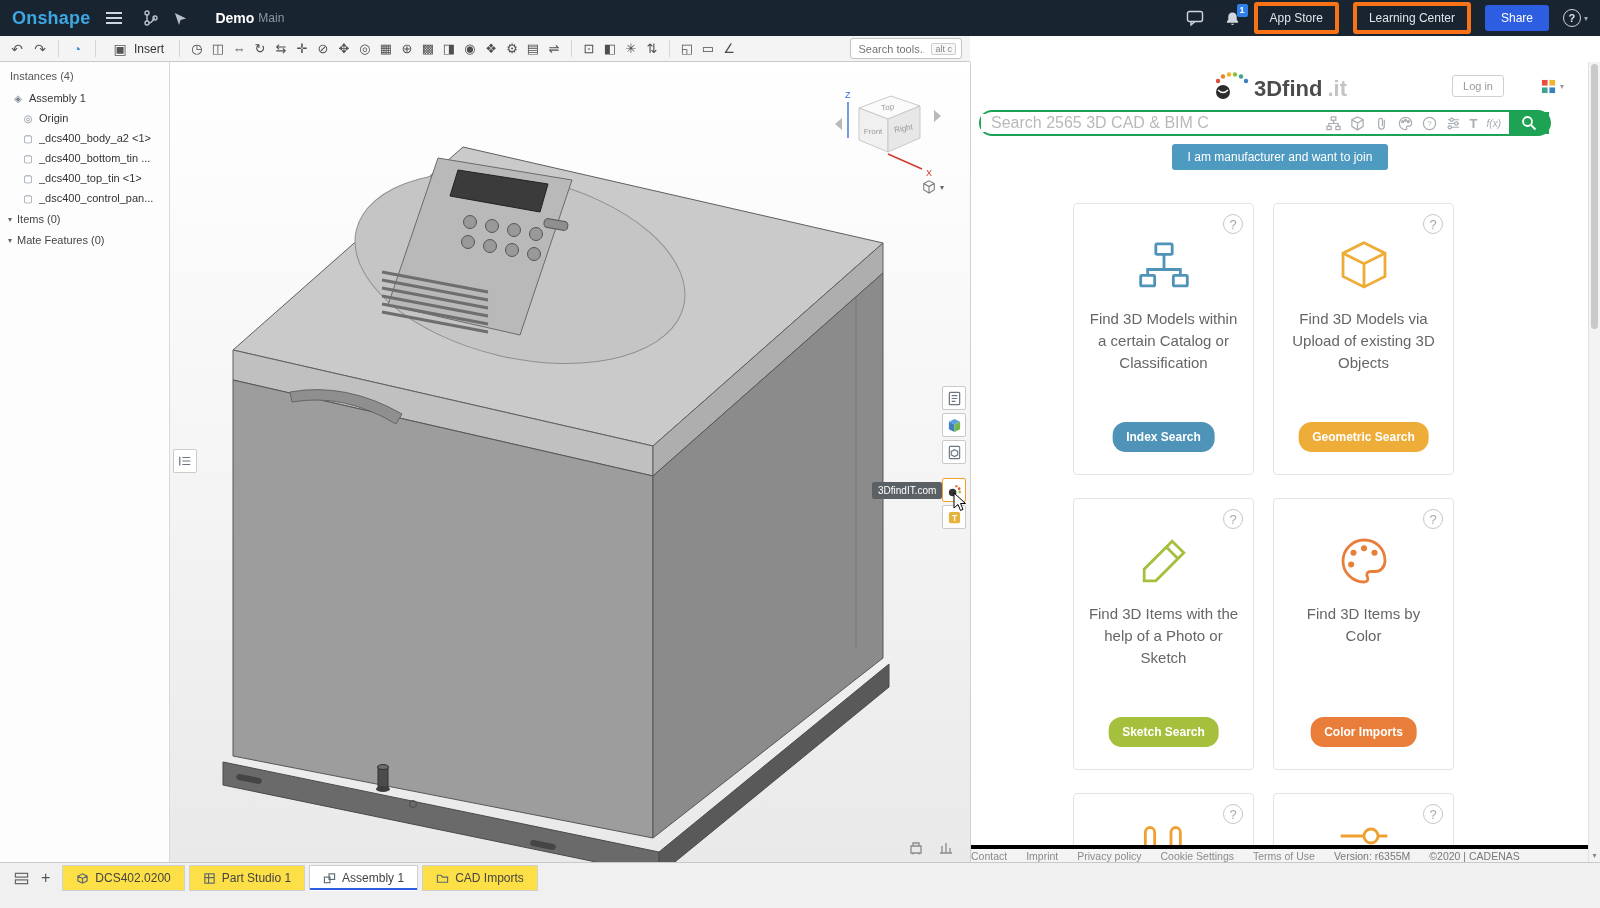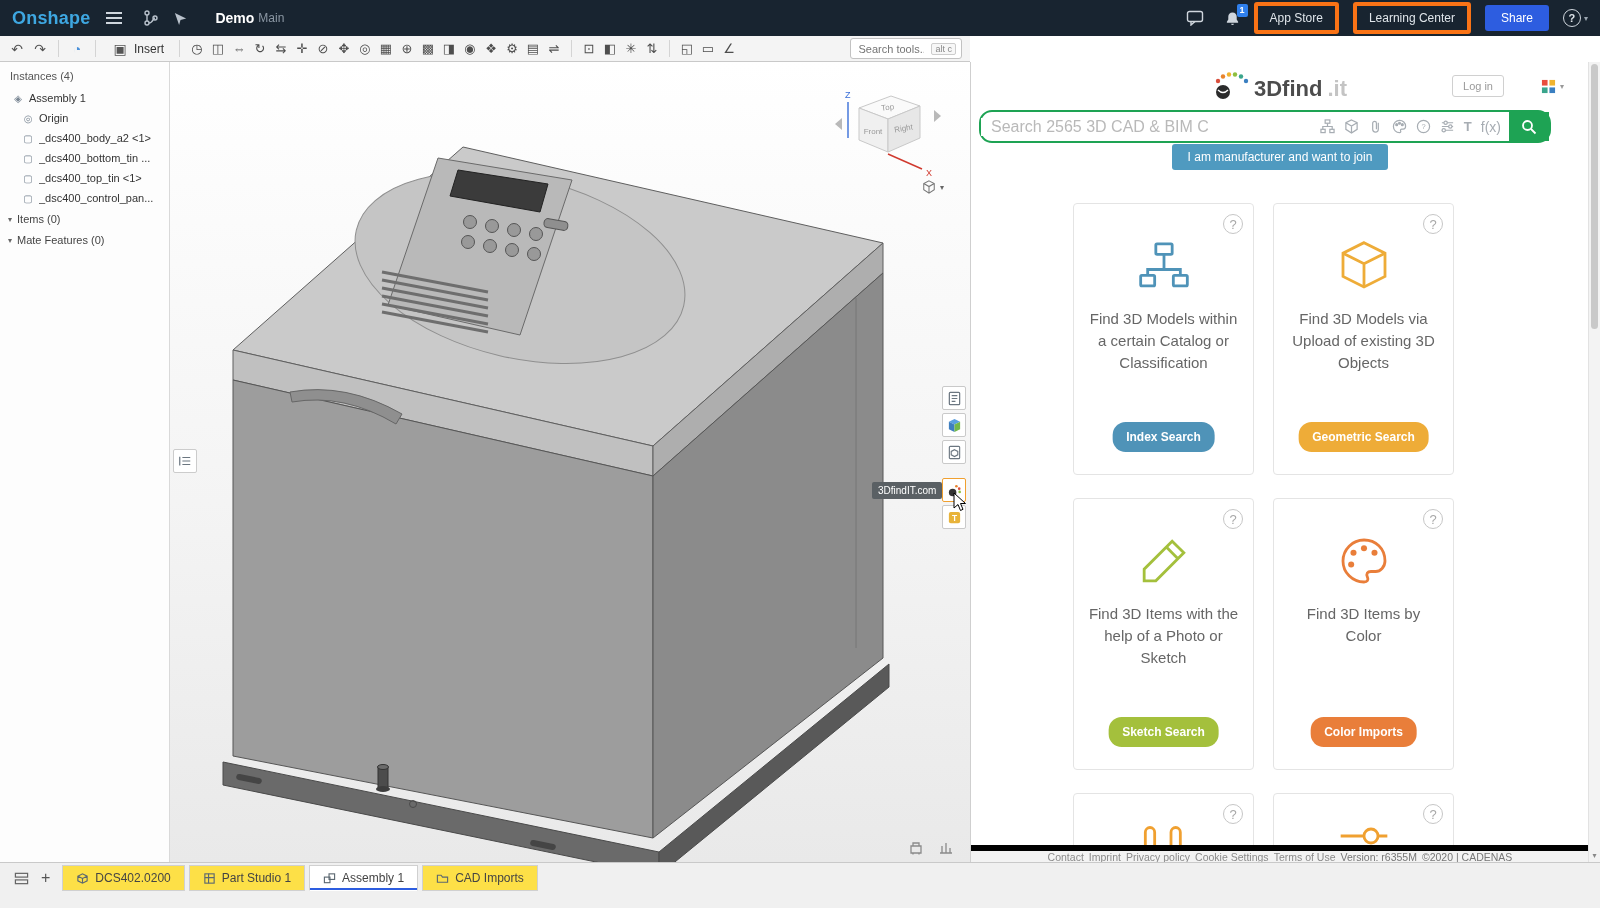--- a/index.html
+++ b/index.html
@@ -70,45 +70,45 @@
   .f-scroll{position:absolute;right:0;top:0;width:12px;height:800px;background:#f3f3f3;border-left:1px solid #e2e2e2;box-sizing:border-box}
   .f-thumb{position:absolute;top:2px;left:2px;width:7px;height:265px;background:#c9c9c9;border-radius:4px;cursor:pointer}
   .f-scroll-arrow{position:absolute;bottom:2px;width:100%;text-align:center;font-size:8px;color:#888;cursor:pointer}
   .f-header{position:absolute;top:10px;left:0;width:618px;display:flex;justify-content:center}
   .f-logo{display:flex;align-items:flex-end;gap:5px;cursor:pointer}
   .f-logo-text{font-size:22px;font-weight:bold;color:#4c4c4c;line-height:1}
   .f-logo-suffix{font-size:22px;font-weight:bold;color:#c4c4c4;line-height:1}
   .f-login{position:absolute;top:13px;right:96px;border:1px solid #d0d0d0;border-radius:3px;color:#9a9a9a;
            font-size:11px;padding:4px 10px;background:#fff;font-family:inherit;cursor:pointer}
   .f-lang{position:absolute;top:17px;right:36px;display:flex;align-items:center;gap:4px;cursor:pointer}
-  .f-search{position:absolute;top:48px;left:8px;width:572px;height:33px;border:2px solid #1ea354;border-radius:13px;
+  .f-search{position:absolute;top:48px;left:8px;width:572px;height:26px;border:2px solid #1ea354;border-radius:13px;
             display:flex;align-items:center;box-sizing:border-box;background:#fff}
   .f-search input{flex:1;border:none;outline:none;font-size:16px;color:#666;padding:0 10px;min-width:0;font-family:inherit}
   .f-search input::placeholder{color:#b9b9b9}
   .f-search-icons{display:flex;align-items:center;gap:9px;padding-right:8px}
   .f-search-icons svg,.f-search-icons span{cursor:pointer}
-  .fx-txt{font-size:14px;color:#a7adb3}
+  .fx-txt{font-size:10px;font-style:italic;color:#a7adb3}
   .t-txt{font-size:13px;font-weight:bold;color:#a7adb3}
   .f-search-btn{width:40px;align-self:stretch;background:#1ea354;display:flex;align-items:center;
                 justify-content:center;border:none;cursor:pointer}
   .f-join{position:absolute;top:82px;left:0;width:618px;display:flex;justify-content:center}
   .f-join button{background:#4f9ac0;color:#fff;border:none;border-radius:3px;font-size:12px;
                  padding:6px 16px;font-family:inherit;cursor:pointer}
   .f-cards{position:absolute;top:141px;left:102px;width:381px;height:642px;overflow:hidden}
   .f-card{position:absolute;width:181px;height:272px;border:1px solid #e4e4e4;border-radius:4px;
           background:#fff;box-sizing:border-box}
   .f-help{position:absolute;top:10px;right:10px;width:20px;height:20px;border:1.5px solid #c6c6c6;border-radius:50%;
           color:#a8a8a8;font-size:13px;display:flex;align-items:center;justify-content:center;box-sizing:border-box;cursor:pointer}
   .f-card-icon{display:block;margin:34px auto 0}
   .f-card-title{margin:14px 14px 0;text-align:center;font-size:15px;color:#666;line-height:1.45}
   .f-card-btn{position:absolute;bottom:22px;left:50%;transform:translateX(-50%);border:none;border-radius:13px;
               color:#fff;font-size:12px;font-weight:bold;padding:8px 14px;white-space:nowrap;font-family:inherit;cursor:pointer}
   .btn-index{background:#4f93b8}.btn-geom{background:#eeac38}.btn-sketch{background:#a4c03c}.btn-color{background:#e97e3a}
-  .f-footer{position:absolute;top:783px;left:0;width:618px;height:17px;background:#f3f3f3;border-top:6px solid #000000;
-            display:flex;align-items:center;justify-content:center;gap:5px;font-size:10.5px;color:#8a8a8a;box-sizing:border-box}
+  .f-footer{position:absolute;top:783px;left:0;width:618px;height:17px;background:#f3f3f3;border-top:4px solid #000000;
+            display:flex;align-items:center;gap:19px;font-size:10.5px;color:#8a8a8a;box-sizing:border-box}
   .f-footer span{cursor:pointer}
   .f-footer .meta{color:#777;cursor:default}
   
   .bottombar{position:absolute;top:862px;left:0;width:1600px;height:46px;background:#f0f0f0;
              border-top:1px solid #c9c9c9;box-sizing:border-box;display:flex;align-items:flex-start;
              padding:2px 6px 0;gap:4px}
   .bb-icons{display:flex;align-items:center;gap:12px;height:26px;padding:0 8px;color:#555}
   .bb-add{font-size:16px;color:#555;cursor:pointer;line-height:1}
   .tab{display:flex;align-items:center;gap:6px;height:26px;padding:0 13px;background:#fde047;
        border:1px solid #d0d0d0;font-size:12px;color:#444;box-sizing:border-box;cursor:pointer;white-space:nowrap}

